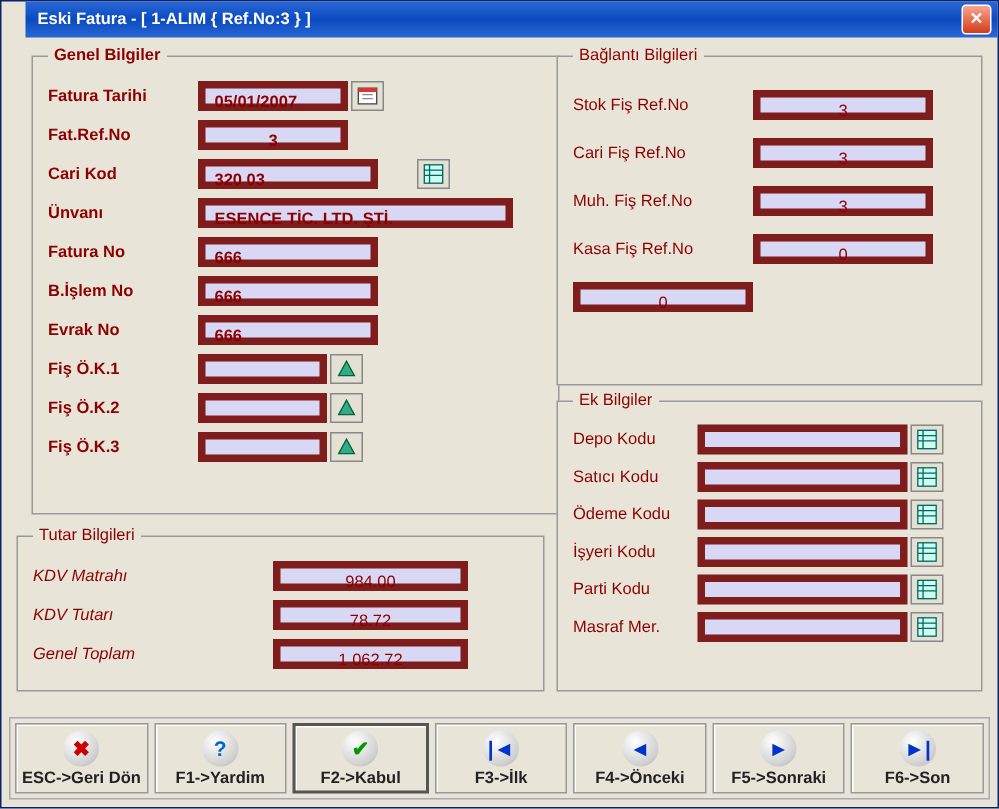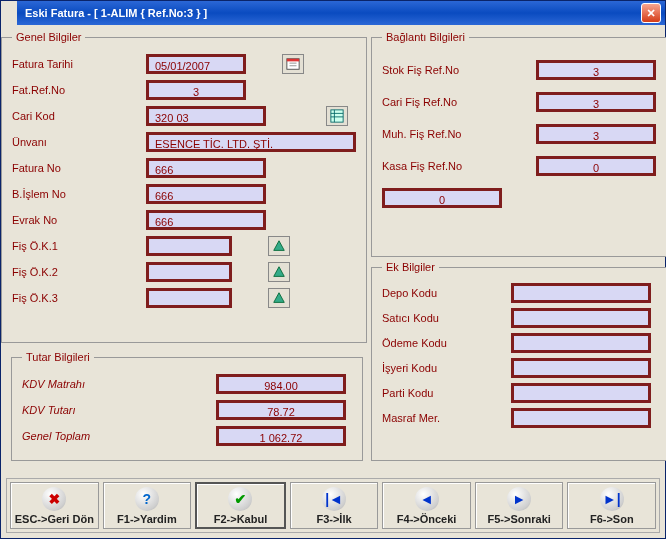--- a/index.html
+++ b/index.html
@@ -51,40 +51,39 @@
     margin: 0;
     padding: 6px 10px 8px 10px;
     background: #e8e4d8;
     position: absolute;
   }
   legend {
     color: #8b0000;
     font-size: 11px;
     padding: 0 4px;
   }
-  .genel { top: 6px; left: 0; width: 352px; height: 312px; }
+  .genel { top: 6px; left: 20px; width: 352px; height: 312px; font-weight: bold; }
   .baglanti { top: 6px; left: 370px; width: 284px; height: 226px; }
   .ek { top: 236px; left: 370px; width: 284px; height: 200px; }
   .tutar { top: 326px; left: 10px; width: 352px; height: 110px; }
 
   .row {
     display: flex;
     align-items: center;
     margin: 4px 0;
     height: 22px;
-    gap: 34px;
   }
   .row label {
     color: #8b0000;
     width: 100px;
     flex-shrink: 0;
   }
   .row .field {
     background: #d8d8f4;
-    border: 3px solid #7f1d1d;
+    border: 5px solid #7f1d1d;
     height: 20px;
     line-height: 18px;
     padding: 0 6px;
     color: #8b0000;
     display: inline-block;
   }
   .w100 { width: 100px; }
   .w120 { width: 120px; }
   .w210 { width: 210px; }
   .w86  { width: 86px; }
@@ -94,21 +93,21 @@
     background: #e4e0d4;
     border: 1px solid #888;
     margin-left: 2px;
     display: inline-flex;
     align-items: center; justify-content: center;
     cursor: pointer;
   }
   .iconbtn svg { width: 14px; height: 14px; }
   .baglanti .row label { width: 120px; }
   .baglanti .row .field { width: 120px; text-align: center; }
-  .ek .row label { width: 95px; }
+  .ek .row label { width: 83px; }
   .ek .row .field { width: 140px; }
   .ek .row { margin: 3px 0; }
   .baglanti .row { margin: 10px 0; }
   .tutar .row label { width: 110px; font-style: italic; }
   .tutar .row .field { width: 130px; text-align: center; margin-left: 50px;}
   .footer {
     position: absolute;
     bottom: 5px; left: 5px; right: 5px;
     height: 55px;
     border: 1px solid #aaa;

